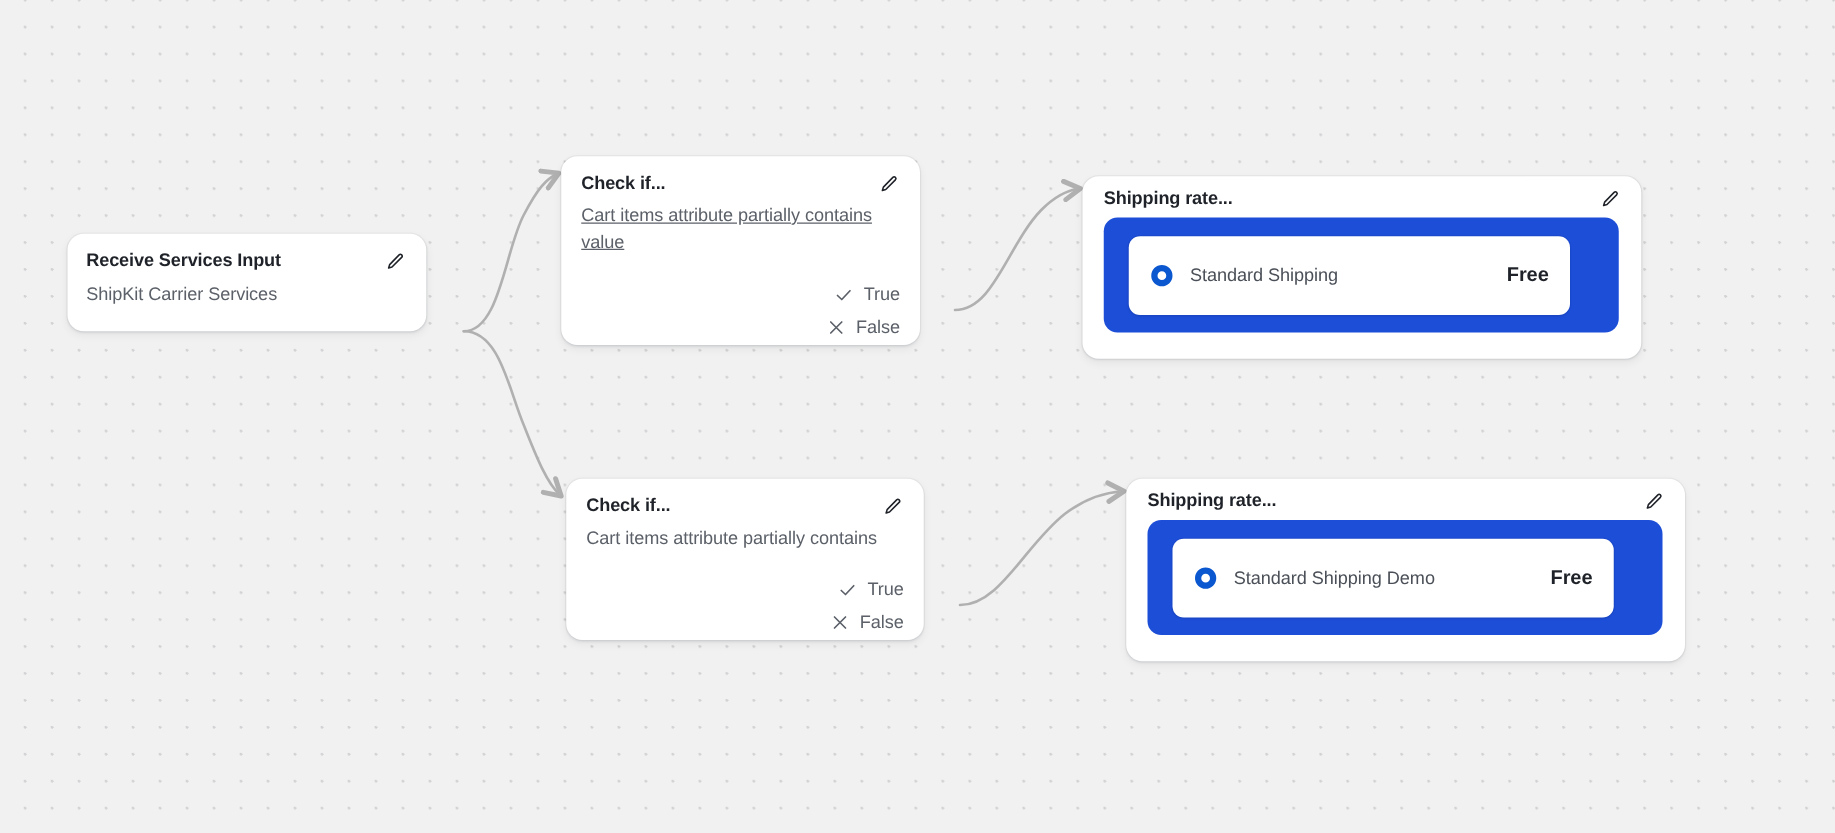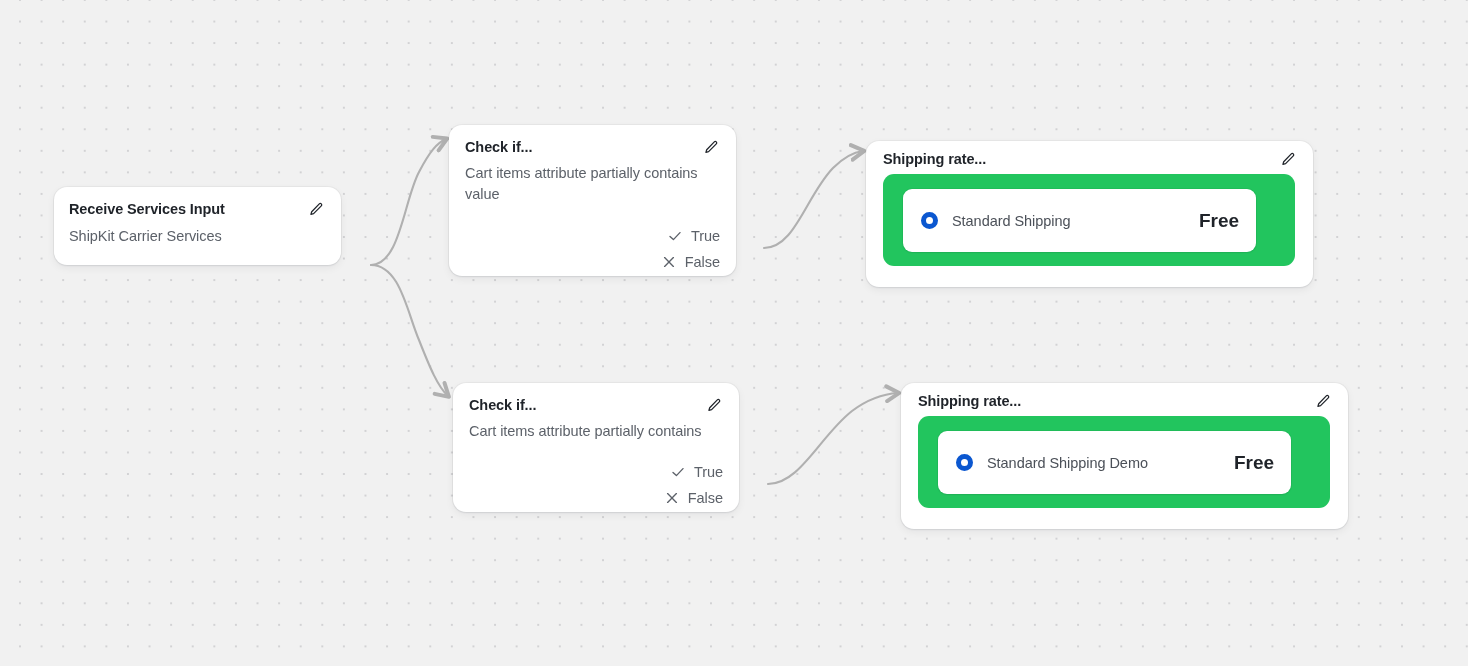--- a/index.html
+++ b/index.html
@@ -96,21 +96,21 @@
   }
   .branch-icon {
     width: 14px;
     height: 14px;
     display: block;
   }
 
   
   .rate-panel {
     position: absolute;
-    background: #22c55e;
+    background: #1d4ed8;
     border-radius: 11px;
   }
   .rate-card {
     position: absolute;
     background: #ffffff;
     border-radius: 9px;
     box-shadow: 0 0 0 1px rgba(0,0,0,0.045),
                 0 1px 2px rgba(16,24,40,0.06);
     display: flex;
     align-items: center;
@@ -127,21 +127,21 @@
   }
   .rate-name {
     font-size: 14.5px;
     color: #4b5058;
     letter-spacing: -0.05px;
     margin-left: 14px;
     flex: 1 1 auto;
     white-space: nowrap;
   }
   .rate-price {
-    font-size: 19px;
+    font-size: 16px;
     font-weight: bold;
     color: #1f2329;
     letter-spacing: -0.05px;
     white-space: nowrap;
   }
 </style>
 </head>
 <body>
 
 <div id="canvas">
@@ -176,21 +176,21 @@
 
   <div class="node" style="left:449px; top:125px; width:287px; height:151px;">
     <div class="node-head" style="padding:13px 15px 0 16px;">
       <div class="node-title">Check if...</div>
       <div class="pencil-btn">
         <svg width="16" height="16" viewBox="0 0 16 16" fill="none">
           <path d="M11.3 1.9a1.4 1.4 0 0 1 2 2L5.6 11.6l-2.7.8.8-2.7 7.6-7.8z" stroke="#1f2329" stroke-width="1.25" stroke-linejoin="round" stroke-linecap="round"></path>
         </svg>
       </div>
     </div>
-    <div class="node-sub" style="padding:5px 20px 0 16px;">Cart items attribute partially contains value</div>
+    <div class="node-sub" style="padding:5px 20px 0 16px;text-decoration:underline;">Cart items attribute partially contains value</div>
 
     <div class="branch-list" style="top:98px;">
       <div class="branch-row">
         <svg class="branch-icon" viewBox="0 0 14 14" fill="none">
           <path d="M2 7.4 L5.4 10.6 L12 3.6" stroke="#5c6169" stroke-width="1.35" stroke-linecap="round" stroke-linejoin="round"></path>
         </svg>
         <span class="branch-label">True</span>
       </div>
       <div class="branch-row">
         <svg class="branch-icon" viewBox="0 0 14 14" fill="none">

